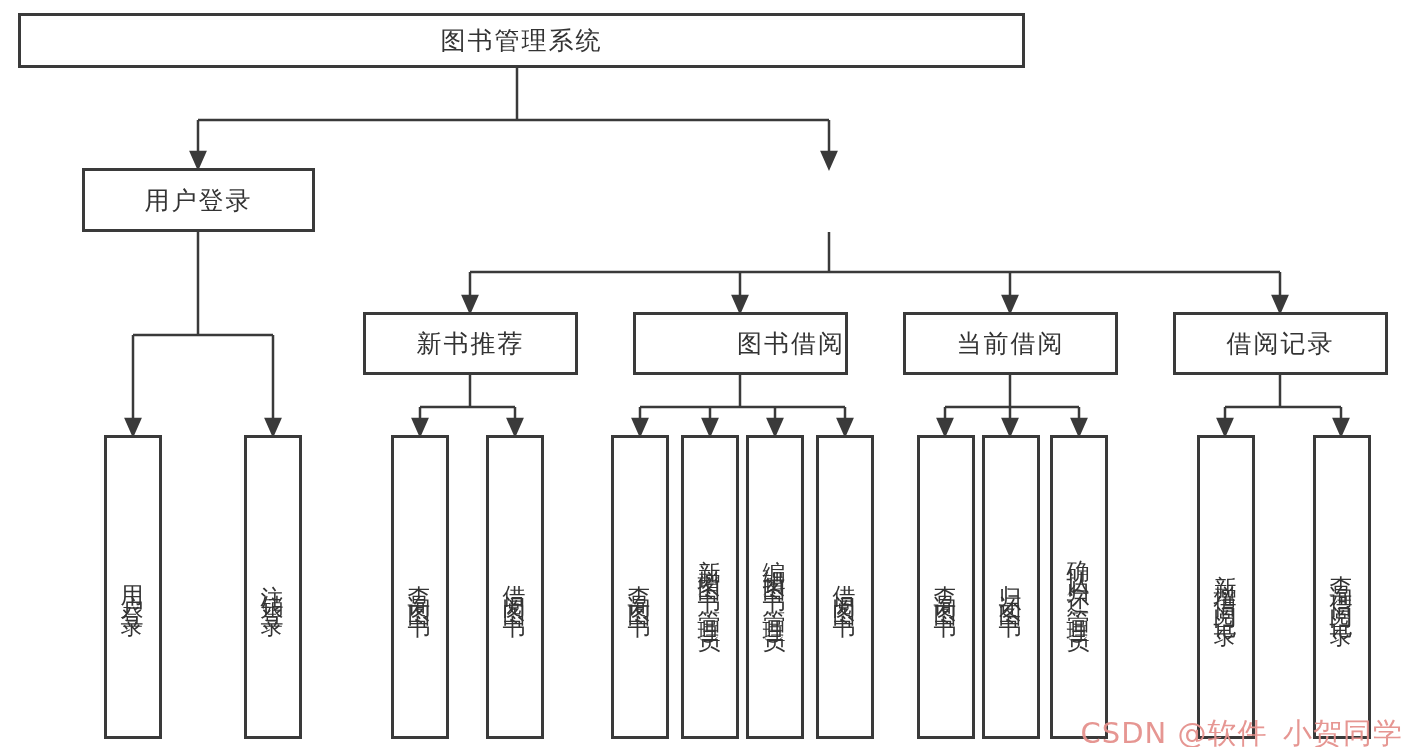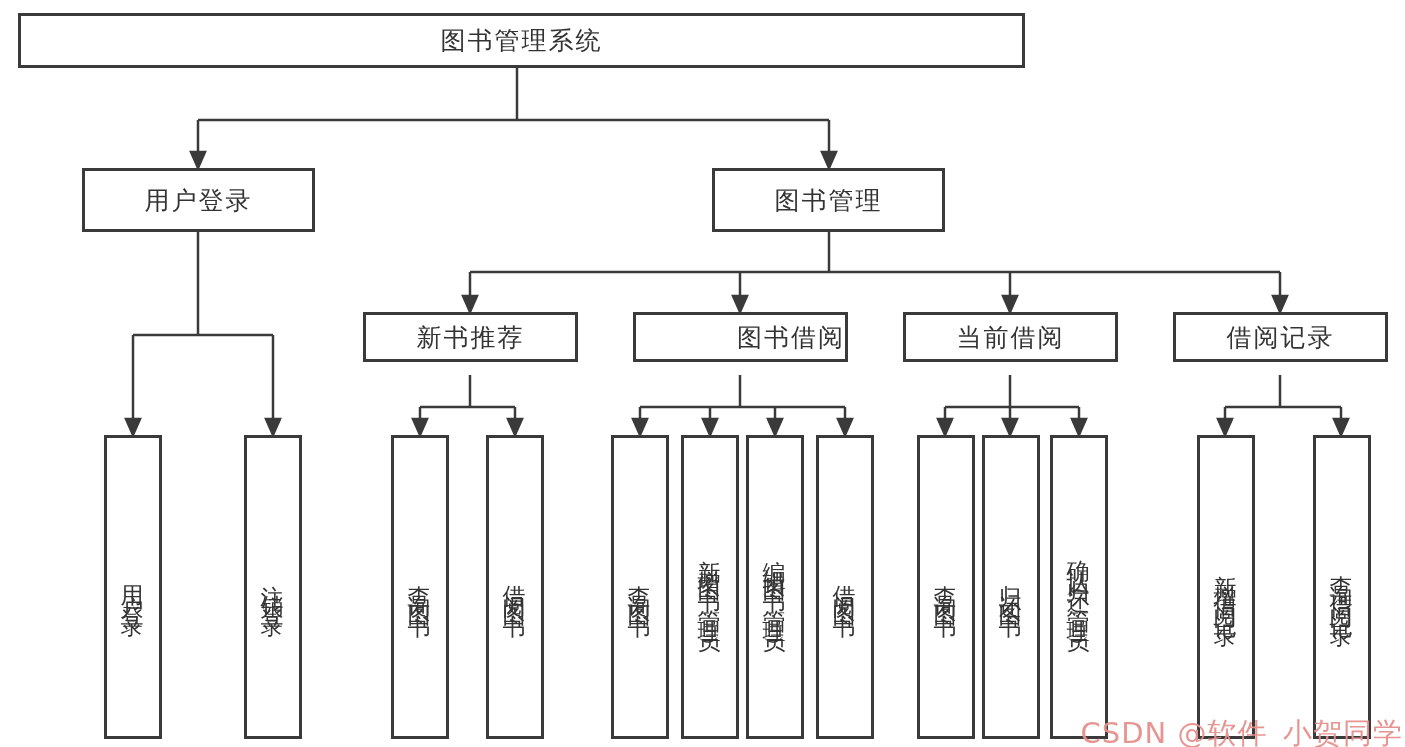--- a/index.html
+++ b/index.html
@@ -31,21 +31,21 @@
     z-index:1;
   }
   .h-label{
     font-size:25px;
     letter-spacing:2px;
     white-space:nowrap;
     color:var(--text);
   }
   .node.root{left:18px;top:13px;width:1007px;height:55px;}
   .node.lvl2{top:168px;height:64px;}
-  .node.lvl3{top:312px;height:50px;width:215px;}
+  .node.lvl3{top:312px;height:63px;width:215px;}
   .node.leaf{top:435px;height:304px;width:58px;}
   .v-label{
     writing-mode:vertical-rl;
     text-orientation:mixed;
     font-size:23px;
     letter-spacing:10px;
     white-space:nowrap;
     color:var(--text);
   }
   .watermark{
@@ -129,23 +129,20 @@
     </g>
   </svg>
 
   <div class="node root">
     <span class="h-label">图书管理系统</span>
   </div>
 
   <div class="node lvl2" style="left:82px;width:233px;">
     <span class="h-label">用户登录</span>
   </div>
-  <div class="node lvl2" style="left:712px;width:233px;">
-    <span class="h-label">图书管理</span>
-  </div>
 
   <div class="node lvl3" style="left:363px;">
     <span class="h-label">新书推荐</span>
   </div>
   <div class="node lvl3" style="left:633px;justify-content:flex-end;">
     <span class="h-label">图书借阅</span>
   </div>
   <div class="node lvl3" style="left:1173px;">
     <span class="h-label">借阅记录</span>
   </div>

